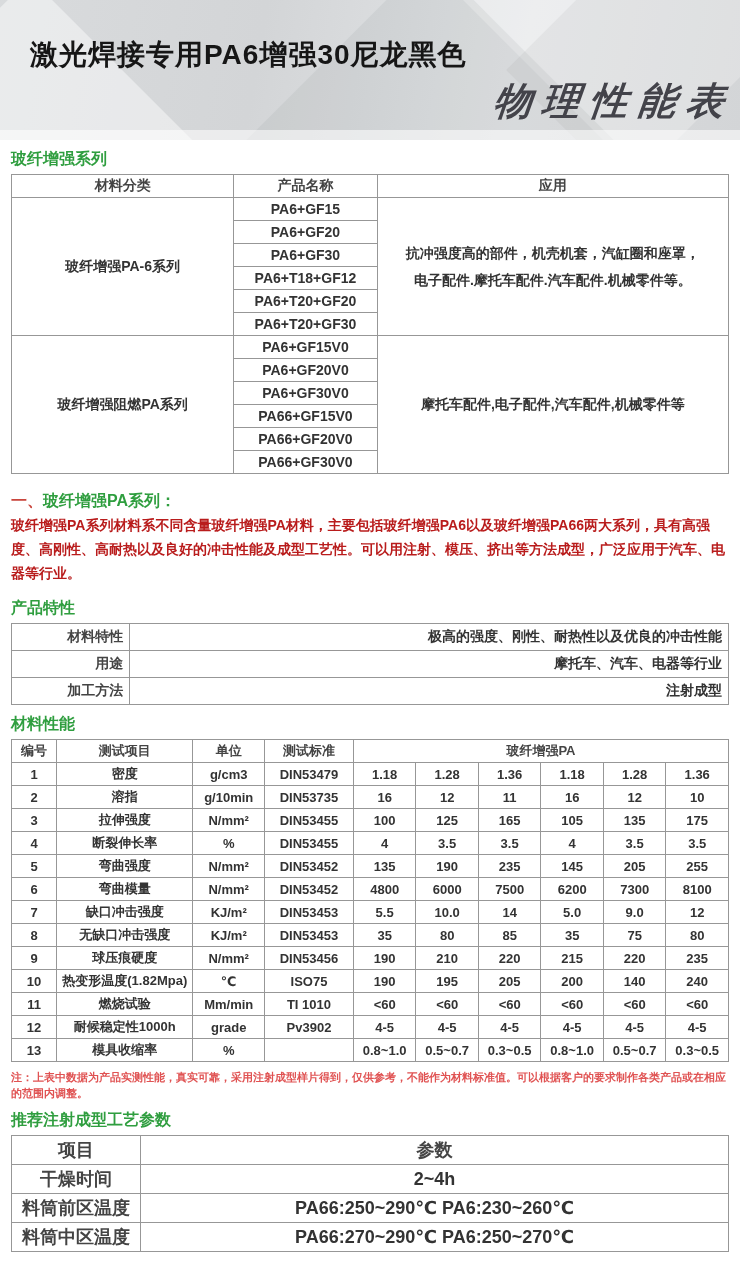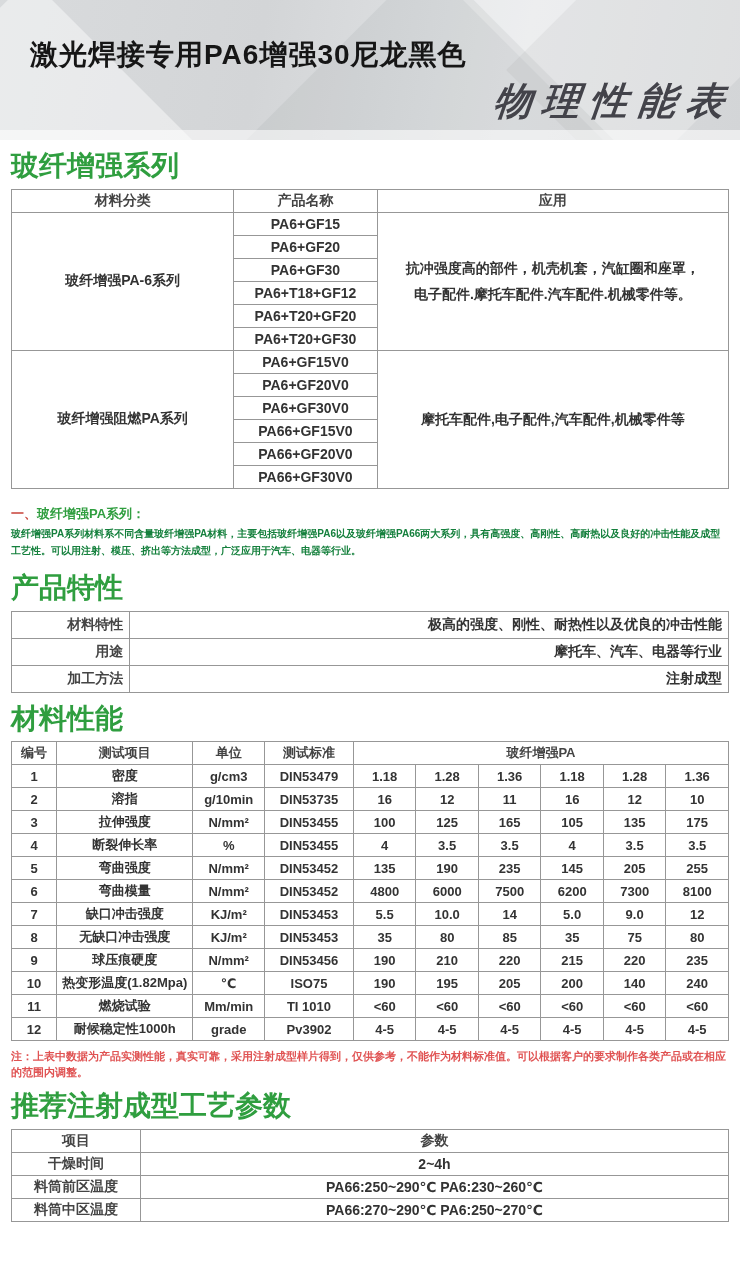--- a/index.html
+++ b/index.html
@@ -14,38 +14,38 @@
   .shape.s3{width:300px;height:300px;background:rgba(255,255,255,0.45);transform:rotate(45deg);left:-120px;top:40px;}
   .shape.s4{width:260px;height:260px;background:rgba(110,115,120,0.08);transform:rotate(45deg);left:560px;top:-60px;}
   .hero-band{position:absolute;left:0;right:0;bottom:0;height:10px;background:rgba(255,255,255,0.55);}
   .hero-title{position:absolute;left:18px;top:26px;margin:12px;font-size:28px;line-height:1.2;font-weight:bold;color:#161616;letter-spacing:1px;}
   .hero-calligraphy{position:absolute;right:6px;top:76px;width:260px;text-align:right;
       font-family:"DejaVu Serif","Liberation Serif",serif;font-style:italic;font-weight:bold;
       font-size:38px;color:#43434a;letter-spacing:10px;transform:skewX(-6deg);white-space:nowrap;}
 
   
   main{display:block;padding:0 11px;}
-  h2.section{font-size:28px;font-weight:bold;color:#2f9e3f;margin:9px 0 6px;line-height:1.2;}
-  h2.sub{font-size:13px;margin:17px 0 4px;}
+  h2.section{font-size:16px;font-weight:bold;color:#2f9e3f;margin:9px 0 6px;line-height:1.2;}
+  h2.sub{font-size:16px;margin:17px 0 4px;}
   h2.sub .red{color:#c9463d;}
   h2.sub .grn{color:#2f9e3f;}
-  p.intro{font-size:10px;font-weight:600;color:#15803d;line-height:1.7;margin:4px 0 12px;}
+  p.intro{font-size:14px;font-weight:600;color:#b91c1c;line-height:1.7;margin:4px 0 12px;}
   p.note{font-size:11px;font-weight:bold;color:#e05353;margin:8px 0 9px;line-height:1.4;}
 
   table{width:100%;border-collapse:collapse;table-layout:fixed;}
   td{border:1px solid #979797;text-align:center;vertical-align:middle;
      font-size:14px;color:#333;padding:2px 6px;overflow:hidden;}
   td.th{font-weight:bold;color:#444;height:20px;}
   #series-table{margin-bottom:16px;}
   #series-table td{height:18px;font-weight:600;}
   #series-table td.app{font-size:14px;line-height:1.9;padding:0 24px;}
   #features-table{margin-bottom:2px;}
   #features-table td{height:22px;font-weight:600;text-align:right;}
   #properties-table td{height:17px;font-size:13px;font-weight:600;padding:2px 2px;}
-  #process-table td{height:17px;font-size:14px;font-weight:600;margin-top:12px;}
+  #process-table td{height:17px;font-size:18px;font-weight:600;margin-top:12px;}
 </style>
 </head>
 <body>
 
 <div class="page">
 
   <header class="hero">
     <div class="shape s1"></div>
     <div class="shape s2"></div>
     <div class="shape s3"></div>
@@ -301,20 +301,32 @@
             <td>耐候稳定性1000h</td>
             <td>grade</td>
             <td>Pv3902</td>
             <td>4-5</td>
             <td>4-5</td>
             <td>4-5</td>
             <td>4-5</td>
             <td>4-5</td>
             <td>4-5</td>
           </tr>
+          <tr>
+            <td>13</td>
+            <td>模具收缩率</td>
+            <td>%</td>
+            <td></td>
+            <td>0.8~1.0</td>
+            <td>0.5~0.7</td>
+            <td>0.3~0.5</td>
+            <td>0.8~1.0</td>
+            <td>0.5~0.7</td>
+            <td>0.3~0.5</td>
+          </tr>
         </tbody>
     </table>
 
     <p class="note">注：上表中数据为产品实测性能，真实可靠，采用注射成型样片得到，仅供参考，不能作为材料标准值。可以根据客户的要求制作各类产品或在相应的范围内调整。</p>
 
     <h2 class="section">推荐注射成型工艺参数</h2>
 
     <table id="process-table">
       <colgroup>
           <col style="width:18%">

